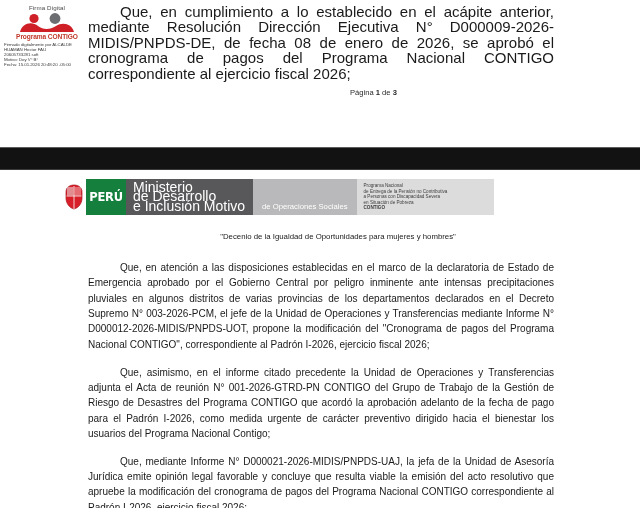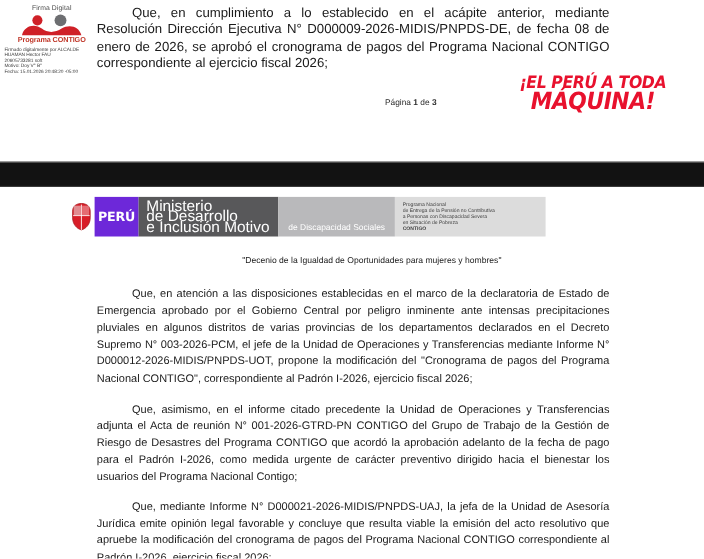--- a/index.html
+++ b/index.html
@@ -61,21 +61,21 @@
     letter-spacing: -0.05px;
     white-space: nowrap;
   }
 
   
   .p1-body {
     position: absolute;
     left: 88px;
     top: 4px;
     width: 466px;
-    font-size: 12px;
+    font-size: 15px;
     line-height: 15.4px;
     color: #1a1a1a;
     text-align: justify;
     text-justify: inter-word;
   }
   .p1-body .indent { display:inline-block; width: 32px; }
 
   .page-number {
     position: absolute;
     left: 305px;
@@ -135,21 +135,21 @@
     display: flex;
     align-items: stretch;
   }
   .crest {
     width: 24px;
     display: flex;
     align-items: center;
     justify-content: center;
   }
   .peru-block {
-    background: #6d28d9;
+    background: #15803d;
     width: 40px;
     display: flex;
     align-items: center;
     justify-content: center;
   }
   .peru-word {
     color: #ffffff;
     font-size: 11.5px;
     font-weight: bold;
     letter-spacing: -0.2px;
@@ -241,24 +241,20 @@
       <div>20605733281 soft</div>
       <div>Motivo: Doy V° B°</div>
       <div>Fecha: 15.01.2026 20:48:20 -05:00</div>
     </div>
   </div>
 
   <div class="p1-body"><span class="indent"></span><span>Que, en cumplimiento a lo establecido en el acápite anterior, mediante Resolución Dirección Ejecutiva N° D000009-2026-MIDIS/PNPDS-DE, de fecha 08 de enero de 2026, se aprobó el cronograma de pagos del Programa Nacional CONTIGO correspondiente al ejercicio fiscal 2026;</span></div>
 
   <div class="page-number"><span>Página </span><b>1</b><span> de </span><b>3</b></div>
 
-  <div class="slogan">
-    <span class="l1">¡EL PERÚ A TODA</span>
-    <span class="l2">MÁQUINA!</span>
-  </div>
 </div>
 
 <div class="page-gap"></div>
 
 <div class="page2">
 
   <div class="gov-header">
     <div class="crest">
       <svg width="20" height="26" viewBox="0 0 20 26">
         <path d="M10 1 C14 1, 18 3, 18 8 L18 14 C18 20, 14 24, 10 25 C6 24, 2 20, 2 14 L2 8 C2 3, 6 1, 10 1 Z" fill="#d81e28" stroke="#a8161d" stroke-width="0.7"></path>
@@ -271,21 +267,21 @@
     <div class="peru-block">
       <span class="peru-word">PERÚ</span>
     </div>
     <div class="ministry-block">
       <span>Ministerio</span>
       <span>de Desarrollo</span>
       <span>e Inclusión Motivo</span>
     </div>
     <div class="vice-block">
       <span class="vb-line">Viceministerio</span>
-      <span class="vb-line">de Discapacidad Sociales</span>
+      <span class="vb-line">de Operaciones Sociales</span>
     </div>
     <div class="program-block">
       <span>Programa Nacional</span>
       <span>de Entrega de la Pensión no Contributiva</span>
       <span>a Personas con Discapacidad Severa</span>
       <span>en Situación de Pobreza</span>
       <span class="pb-bold">CONTIGO</span>
     </div>
   </div>
 

